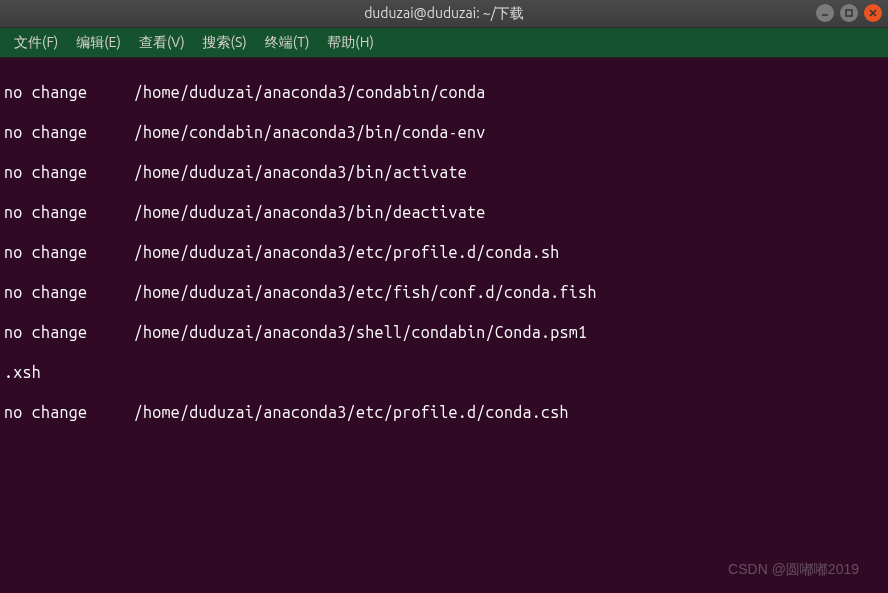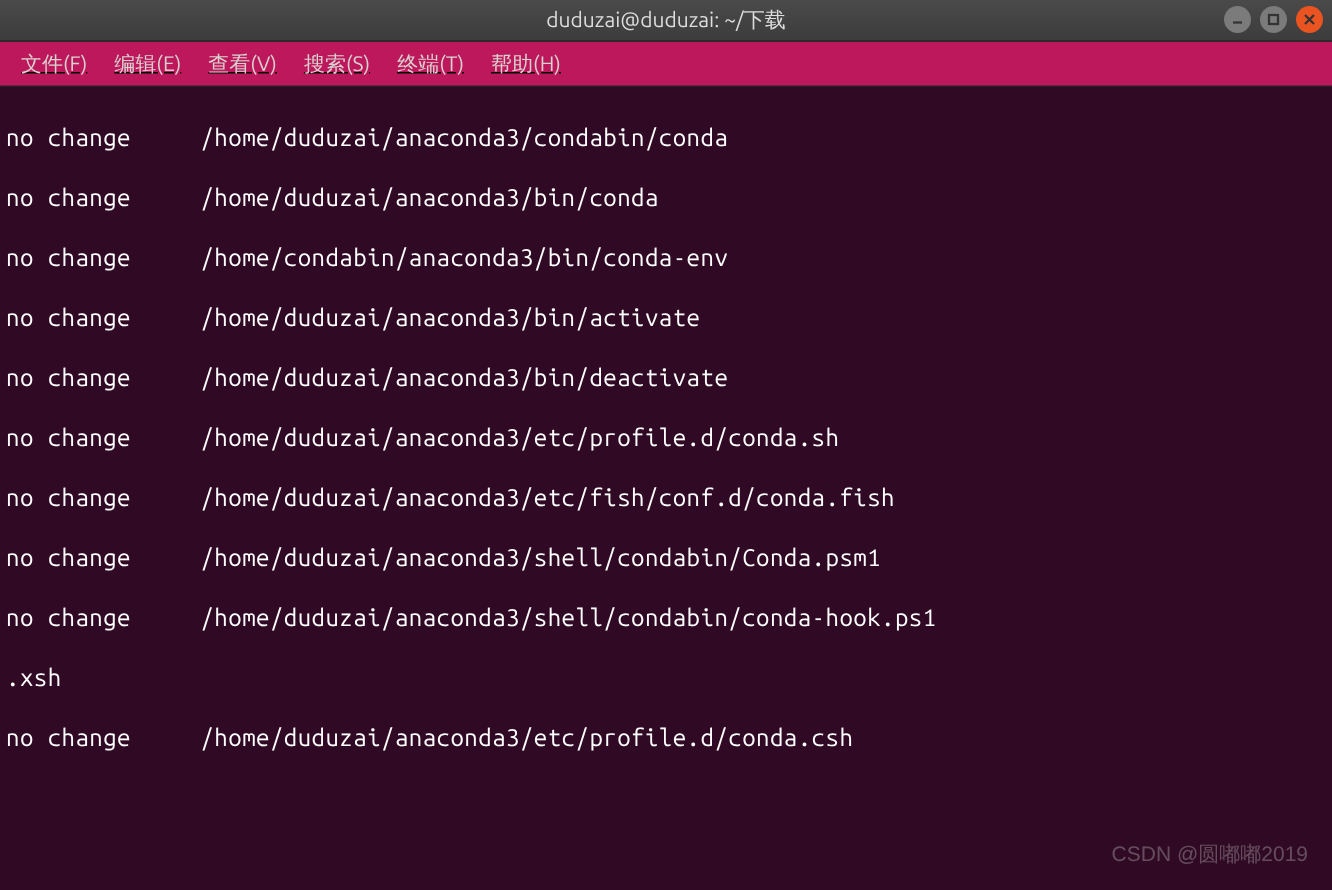--- a/index.html
+++ b/index.html
@@ -43,46 +43,45 @@
       justify-content: center;
       font-size: 11px;
       color: #333;
       cursor: pointer;
     }
     .win-min { background: #7b7b7b; }
     .win-max { background: #7b7b7b; }
     .win-close { background: #e95420; }
     .menubar {
       height: 30px;
-      background: #be185d;
+      background: #14532d;
       display: flex;
       align-items: center;
       padding: 0 6px;
       gap: 2px;
       border-bottom: 1px solid #222;
-      text-decoration: underline;
     }
     .menu-item {
       color: #d8d2cf;
       font-family: "Ubuntu", sans-serif;
       font-size: 14px;
       padding: 4px 8px;
       cursor: pointer;
     }
     .terminal {
       padding: 4px 4px;
       color: #ffffff;
       line-height: 1.25;
       white-space: pre;
       font-size: 16px;
       letter-spacing: 0.3px;
     }
     .watermark {
       position: absolute;
-      right: 16px;
+      right: 29px;
       bottom: 14px;
       color: rgba(200,200,200,0.35);
       font-family: sans-serif;
       font-size: 14px;
       pointer-events: none;
     }
   </style>
 </head>
 <body>
 
@@ -112,28 +111,26 @@
   <span class="menu-item">文件(F)</span>
   <span class="menu-item">编辑(E)</span>
   <span class="menu-item">查看(V)</span>
   <span class="menu-item">搜索(S)</span>
   <span class="menu-item">终端(T)</span>
   <span class="menu-item">帮助(H)</span>
 </div>
 
 <div class="terminal">
 <div>no change     /home/duduzai/anaconda3/condabin/conda</div>
-<div>no change     /home/duduzai/anaconda3/bin/conda</div>
 <div>no change     /home/condabin/anaconda3/bin/conda-env</div>
 <div>no change     /home/duduzai/anaconda3/bin/activate</div>
 <div>no change     /home/duduzai/anaconda3/bin/deactivate</div>
 <div>no change     /home/duduzai/anaconda3/etc/profile.d/conda.sh</div>
 <div>no change     /home/duduzai/anaconda3/etc/fish/conf.d/conda.fish</div>
 <div>no change     /home/duduzai/anaconda3/shell/condabin/Conda.psm1</div>
-<div>no change     /home/duduzai/anaconda3/shell/condabin/conda-hook.ps1</div>
 <div>.xsh</div>
 <div>no change     /home/duduzai/anaconda3/etc/profile.d/conda.csh</div>
 
 <div></div>
 
 <div></div>
 
 
 <div></div>
 

